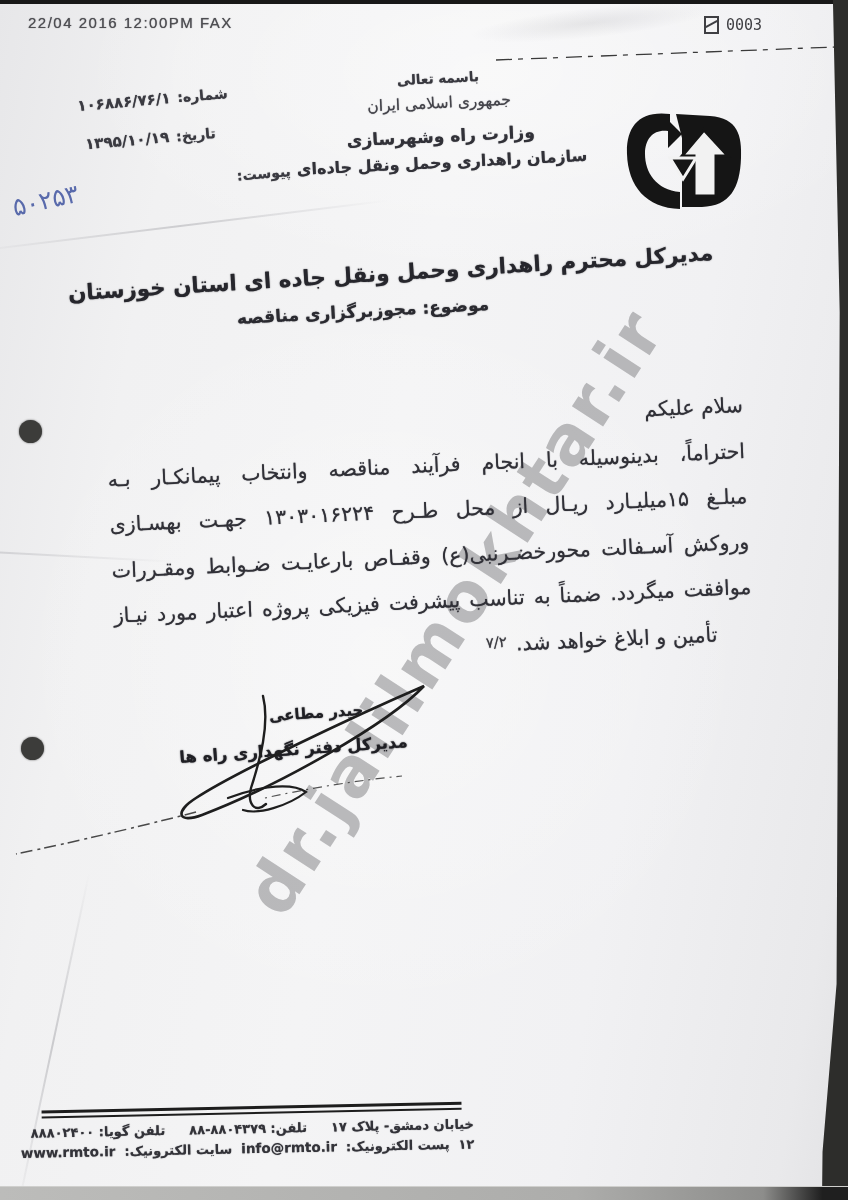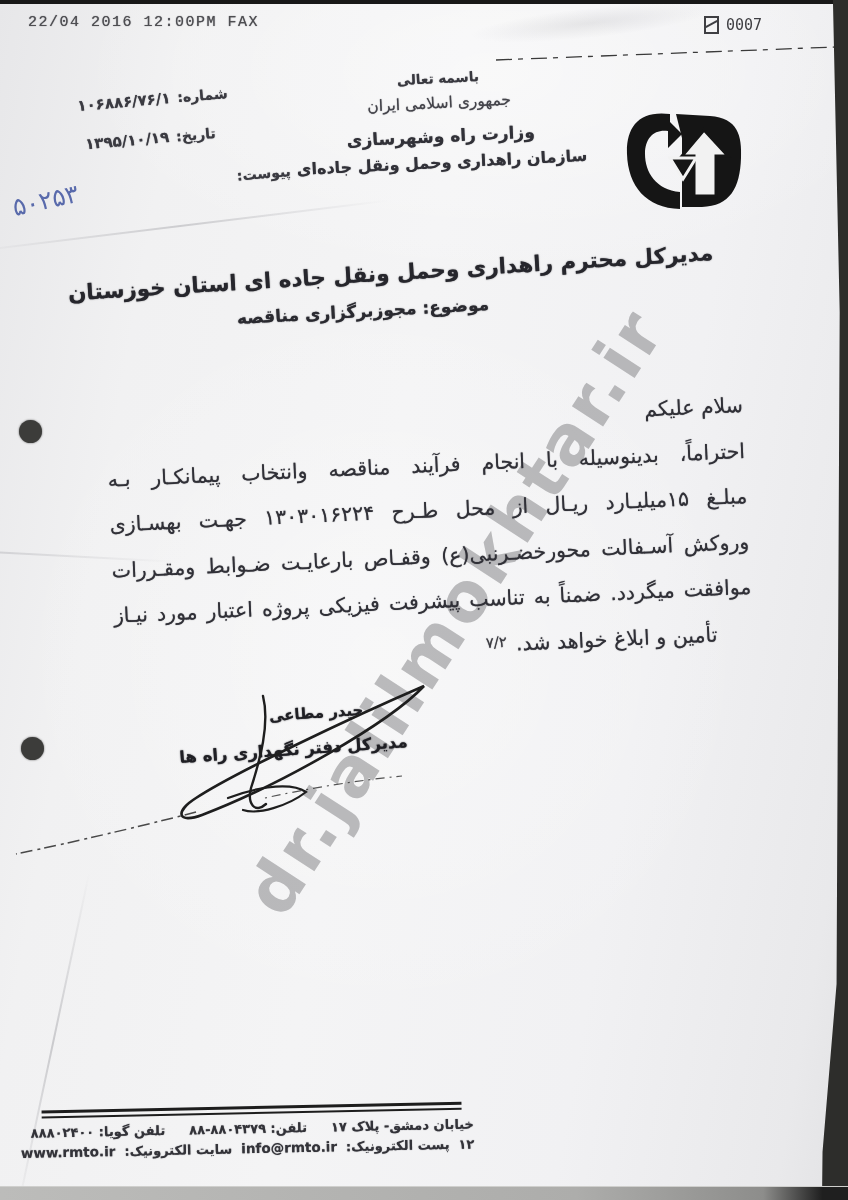--- a/index.html
+++ b/index.html
@@ -41,21 +41,21 @@
     background:linear-gradient(90deg,rgba(110,110,118,.22),transparent);}
   .crease4{left:470px;top:8px;width:240px;height:30px;transform:rotate(-6deg);
     background:radial-gradient(ellipse closest-side,rgba(120,120,128,.14),transparent);}
   .hole{position:absolute;width:23px;height:23px;border-radius:50%;background:#3c3c3a;
     box-shadow:0 0 2px rgba(70,70,70,.9);z-index:4;filter:blur(.3px);}
   .hole-top{left:19px;top:420px;}
   .hole-bottom{left:21px;top:737px;}
   .scratch{position:absolute;left:0;top:0;z-index:5;pointer-events:none;}
 
   
-  .fax-ts{position:absolute;left:28px;top:14px;font-family:Liberation Mono, monospace;
+  .fax-ts{position:absolute;left:28px;top:14px;font-family:Liberation Sans, sans-serif;
     font-size:15px;letter-spacing:1.5px;color:#4e4e52;z-index:5;text-align:center;}
   .fax-page{position:absolute;left:704px;top:16px;display:flex;align-items:center;gap:7px;
     font-family:"DejaVu Sans Mono",monospace;font-size:15px;color:#3f3f43;z-index:5;}
   .page-ico{display:inline-block;width:11px;height:14px;border:2px solid #3f3f43;position:relative;}
   .page-ico::after{content:"";position:absolute;left:-1px;top:5px;width:13px;height:2px;
     background:#3f3f43;transform:rotate(-28deg);}
 
   
   .letterhead{position:absolute;left:268px;top:70px;width:344px;text-align:center;
     transform:rotate(-2.8deg);z-index:5;color:#38383f;}
@@ -130,21 +130,21 @@
 <div class="bottom-strip"></div>
 <div class="hole hole-top"></div>
 <div class="hole hole-bottom"></div>
 <svg class="scratch" width="848" height="1200">
   <line x1="496" y1="60" x2="836" y2="47" stroke="#3a3a3a" stroke-width="1.3" stroke-dasharray="16 6 5 8"></line>
 </svg>
 
 <div class="fax-ts fuzz">22/04 2016 12:00PM FAX</div>
 <div class="fax-page">
   <span class="page-ico"></span>
-  <span>0007</span>
+  <span>0003</span>
 </div>
 
 <div class="letterhead rtl">
   <div class="lh-bismillah fuzz">باسمه تعالی</div>
   <div class="lh-country fuzz">جمهوری اسلامی ایران</div>
   <div class="lh-ministry fuzz">وزارت راه وشهرسازی</div>
   <div class="lh-org fuzz">سازمان راهداری وحمل ونقل جاده‌ای</div>
 </div>
 
 <svg class="logo" viewBox="0 0 130 110">

